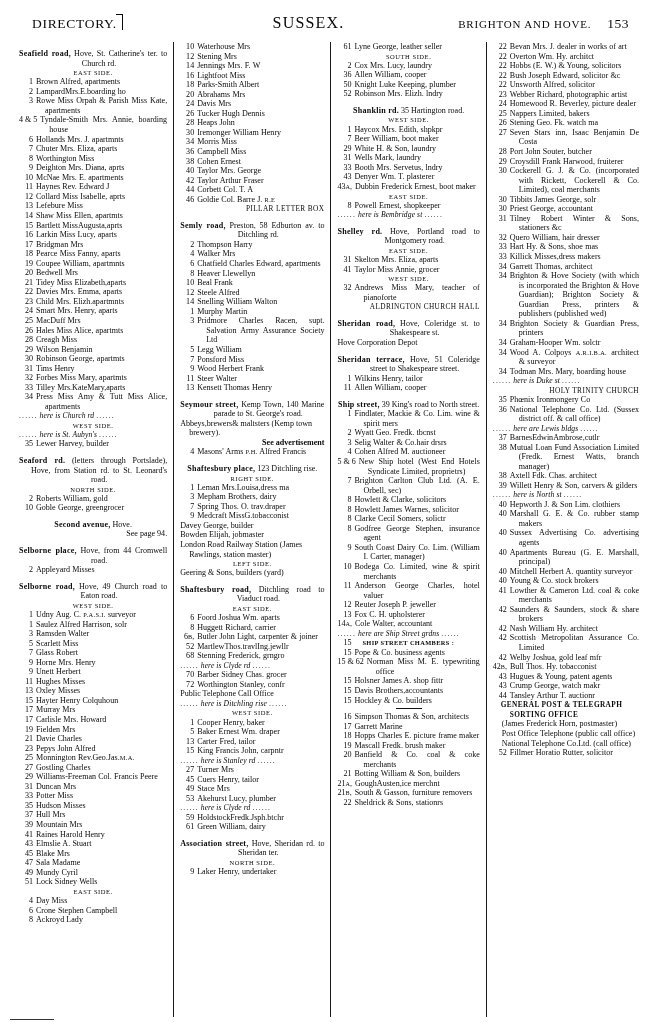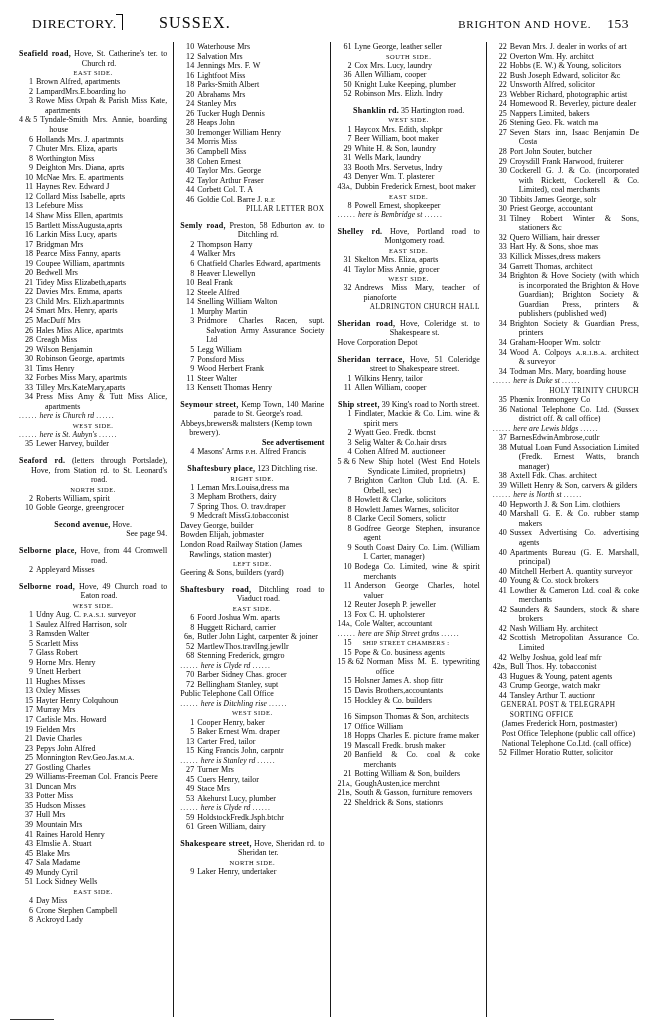--- a/index.html
+++ b/index.html
@@ -41,20 +41,21 @@
     position: absolute;
     right: 0;
     top: -2px;
     width: 6px;
     height: 15px;
     border-top: 1.3px solid #0a0a0a;
     border-right: 1.3px solid #0a0a0a;
   }
   .rh-center {
     flex: 1;
+    text-align: center;
     font-size: 16px;
     letter-spacing: 1.2px;
     padding-left: 36px;
   }
   .rh-right {
     font-size: 11px;
     letter-spacing: .8px;
     text-transform: uppercase;
     padding-right: 16px;
   }
@@ -151,20 +152,21 @@
   .capline {
     text-align: right;
     font-size: 7.3px;
     letter-spacing: .4px;
     text-transform: uppercase;
   }
   .capline.left {
     text-align: left;
     padding-left: 17px;
     text-indent: -9px;
+    font-weight: bold;
   }
   
   .plain {
     padding-left: 9px;
     text-indent: -9px;
   }
   .plain.center { text-align: right; text-indent: 0; padding-left: 0;}
   .plain.indent { padding-left: 17px; text-indent: -8px; font-family: Liberation Serif, serif; }
   .bold { font-weight: bold; }
   .sc {
@@ -334,21 +336,21 @@
         <div class="side">WEST SIDE.</div>
         <div class="marker"><span class="dots">......</span> here is St. Aubyn's <span class="dots">......</span></div>
         <div class="entry just">
           <span class="num">35</span>
           <span class="name hang">Lewer Harvey, builder</span>
         </div>
         <div class="street"><b>Seaford rd.</b> <span>(letters through Portslade), Hove, from Station rd. to St. Leonard's road.</span></div>
         <div class="side">NORTH SIDE.</div>
         <div class="entry just">
           <span class="num">2</span>
-          <span class="name hang">Roberts William, spirit</span>
+          <span class="name hang">Roberts William, gold</span>
         </div>
         <div class="entry just">
           <span class="num">10</span>
           <span class="name hang">Goble George, greengrocer</span>
         </div>
         <div class="street"><b>Second avenue,</b> <span>Hove.</span></div>
         <div class="plain center">See page 94.</div>
         <div class="street"><b>Selborne place,</b> <span>Hove, from 44 Cromwell road.</span></div>
         <div class="entry just">
           <span class="num">2</span>
@@ -486,41 +488,41 @@
           <span class="name hang">Ackroyd Lady</span>
         </div>
       </div>
     <div class="col" id="col2">
         <div class="entry just">
           <span class="num">10</span>
           <span class="name hang">Waterhouse Mrs</span>
         </div>
         <div class="entry just">
           <span class="num">12</span>
-          <span class="name hang">Salvation Mrs</span>
+          <span class="name hang">Stening Mrs</span>
         </div>
         <div class="entry just">
           <span class="num">14</span>
           <span class="name hang">Jennings Mrs. F. W</span>
         </div>
         <div class="entry just">
           <span class="num">16</span>
           <span class="name hang">Lightfoot Miss</span>
         </div>
         <div class="entry just">
           <span class="num">18</span>
           <span class="name hang">Parks-Smith Albert</span>
         </div>
         <div class="entry just">
           <span class="num">20</span>
           <span class="name hang">Abrahams Mrs</span>
         </div>
         <div class="entry just">
           <span class="num">24</span>
-          <span class="name hang">Stanley Mrs</span>
+          <span class="name hang">Davis Mrs</span>
         </div>
         <div class="entry just">
           <span class="num">26</span>
           <span class="name hang">Tucker Hugh Dennis</span>
         </div>
         <div class="entry just">
           <span class="num">28</span>
           <span class="name hang">Heaps John</span>
         </div>
         <div class="entry just">
@@ -665,21 +667,21 @@
           <span class="num">68</span>
           <span class="name hang">Stenning Frederick, grngro</span>
         </div>
         <div class="marker"><span class="dots">......</span> here is Clyde rd <span class="dots">......</span></div>
         <div class="entry just">
           <span class="num">70</span>
           <span class="name hang">Barber Sidney Chas. grocer</span>
         </div>
         <div class="entry just">
           <span class="num">72</span>
-          <span class="name hang">Bellingham Stanley, supt</span>
+          <span class="name hang">Worthington Stanley, confr</span>
         </div>
         <div class="plain">Public Telephone Call Office</div>
         <div class="marker"><span class="dots">......</span> here is Ditchling rise <span class="dots">......</span></div>
         <div class="side">WEST SIDE.</div>
         <div class="entry just">
           <span class="num">1</span>
           <span class="name hang">Cooper Henry, baker</span>
         </div>
         <div class="entry just">
           <span class="num">5</span>
@@ -712,21 +714,21 @@
         </div>
         <div class="marker"><span class="dots">......</span> here is Clyde rd <span class="dots">......</span></div>
         <div class="entry just">
           <span class="num">59</span>
           <span class="name hang">HoldstockFredk.Jsph.btchr</span>
         </div>
         <div class="entry just">
           <span class="num">61</span>
           <span class="name hang">Green William, dairy</span>
         </div>
-        <div class="street"><b>Shakespeare street,</b> <span>Hove, Sheridan rd. to Sheridan ter.</span></div>
+        <div class="street"><b>Association street,</b> <span>Hove, Sheridan rd. to Sheridan ter.</span></div>
         <div class="side">NORTH SIDE.</div>
         <div class="entry just">
           <span class="num">9</span>
           <span class="name hang">Laker Henry, undertaker</span>
         </div>
       </div>
     <div class="col" id="col3">
         <div class="entry just">
           <span class="num">61</span>
           <span class="name hang">Lyne George, leather seller</span>
@@ -901,21 +903,21 @@
           <span class="num">15</span>
           <span class="name hang">Hockley &amp; Co. builders</span>
         </div>
         <div class="rule"></div>
         <div class="entry just">
           <span class="num">16</span>
           <span class="name hang">Simpson Thomas &amp; Son, architects</span>
         </div>
         <div class="entry just">
           <span class="num">17</span>
-          <span class="name hang">Office William</span>
+          <span class="name hang">Garrett Marine</span>
         </div>
         <div class="entry just">
           <span class="num">18</span>
           <span class="name hang">Hopps Charles E. picture frame maker</span>
         </div>
         <div class="entry just">
           <span class="num">19</span>
           <span class="name hang">Mascall Fredk. brush maker</span>
         </div>
         <div class="entry just">

